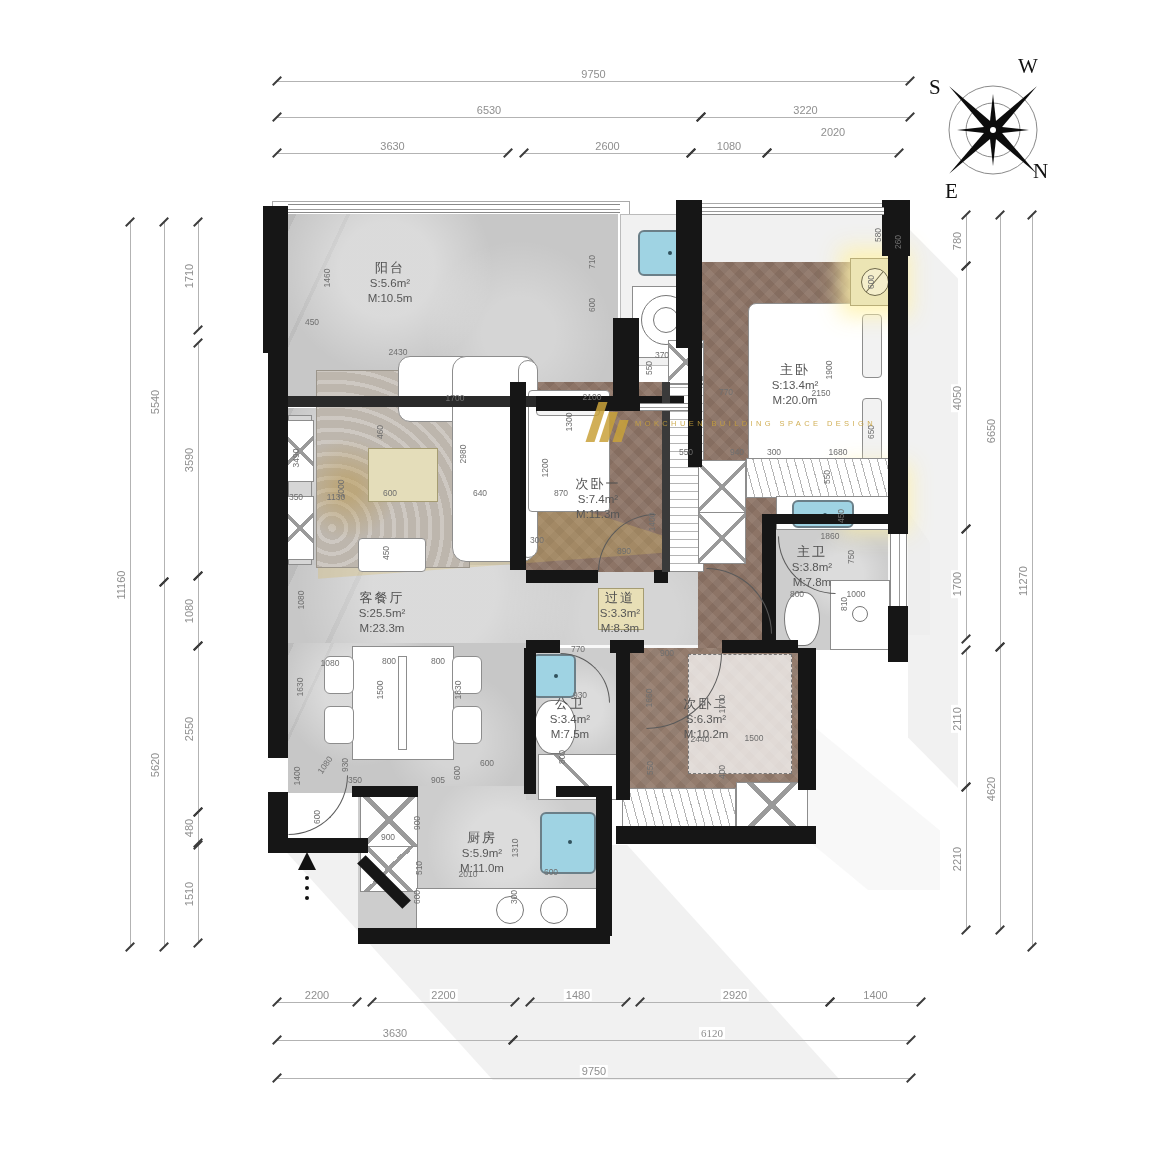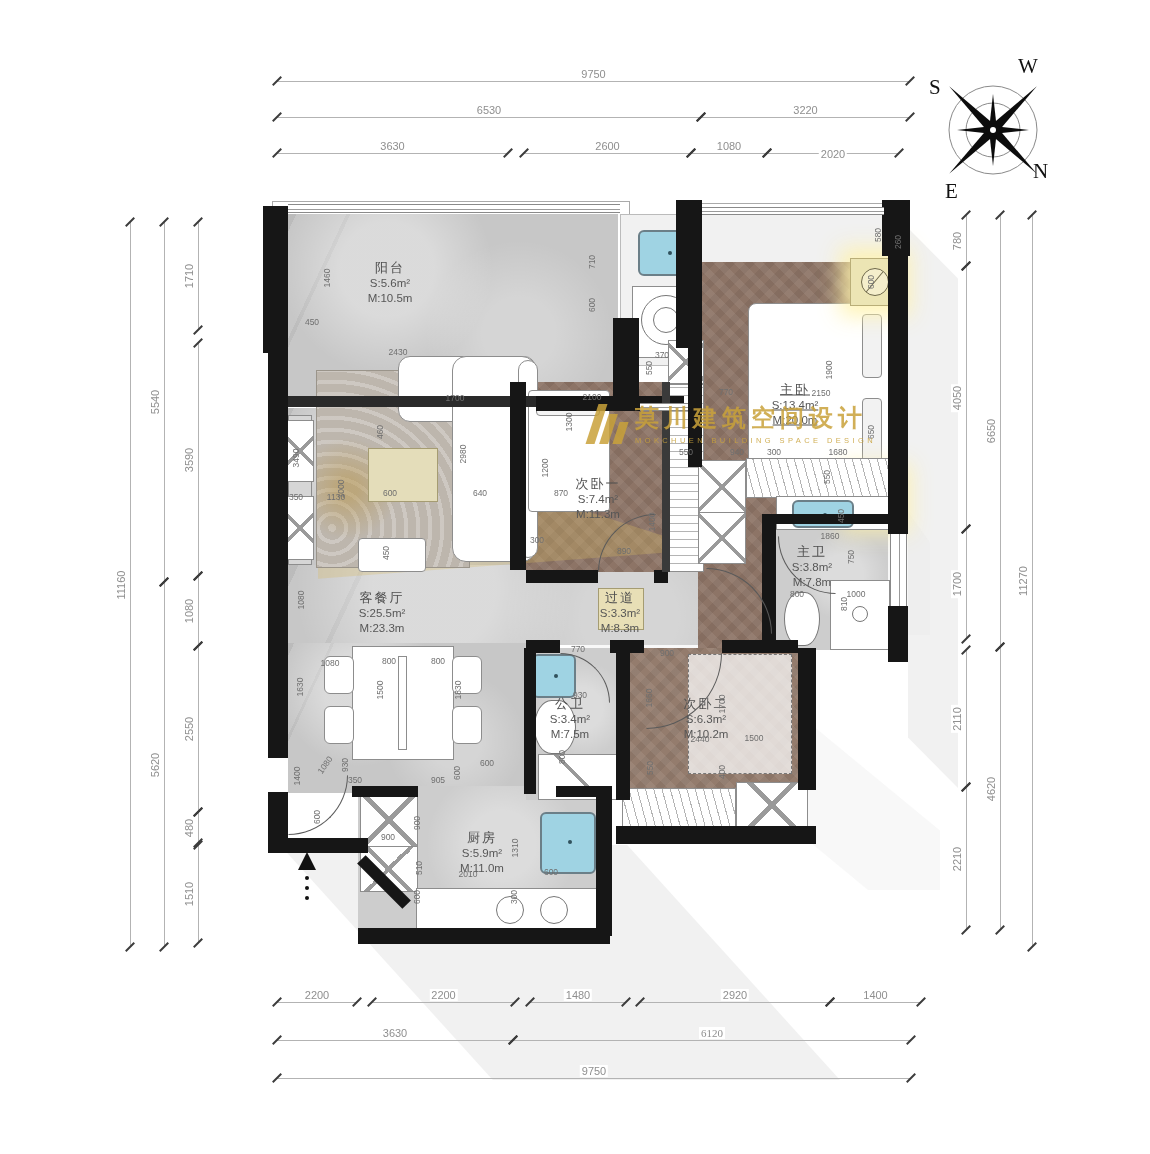--- a/index.html
+++ b/index.html
@@ -192,21 +192,21 @@
   <div class="arc" style="left:646px;top:653px;width:74px;height:74px;border-color:transparent #5a5a5a #5a5a5a transparent;border-radius:0 0 100% 0;"></div>
   <div class="arc" style="left:706px;top:568px;width:64px;height:64px;border-color:#5a5a5a #5a5a5a transparent transparent;border-radius:0 100% 0 0;"></div>
   <div class="arc" style="left:778px;top:536px;width:56px;height:56px;border-color:transparent transparent #5a5a5a #5a5a5a;border-radius:0 0 0 100%;"></div>
 
   <div id="room-labels">
       <div class="roomlab" style="left: 390px; top: 282px;">
         <div class="rn">阳台</div>
                  <div class="ra">S:5.6m²</div>
                  <div class="ra">M:10.5m</div>
       </div>
-      <div class="roomlab" style="left: 795px; top: 404px; text-decoration: underline;">
+      <div class="roomlab" style="left: 795px; top: 384px;">
         <div class="rn">主卧</div>
                  <div class="ra">S:13.4m²</div>
                  <div class="ra">M:20.0m</div>
       </div>
       <div class="roomlab" style="left: 598px; top: 498px;">
         <div class="rn">次卧一</div>
                  <div class="ra">S:7.4m²</div>
                  <div class="ra">M:11.3m</div>
       </div>
       <div class="roomlab" style="left: 812px; top: 566px;">
@@ -287,21 +287,20 @@
     <text id="cp-n" x="118" y="130" font-family="Liberation Serif, serif" font-size="21" fill="#111">N</text>
   </svg>
 
   <div id="watermark" style="left:592px;top:402px;">
     <div id="wm-logo">
       <i style="width:9px;height:40px;"></i>
         <i style="width:9px;height:30px;"></i>
         <i style="width:9px;height:22px;"></i>
     </div>
     <div id="wm-text">
-      <div class="cn">莫川建筑空间设计</div>
       <div class="en">MOKCHUEN BUILDING SPACE DESIGN</div>
     </div>
   </div>
 
   <div id="dims">
       <div class="tick" style="left: 271px; top: 80px;"></div>
       <div class="tick" style="left: 904px; top: 80px;"></div>
       <div class="dimline" style="left: 277px; top: 81px; width: 633px; height: 1px;"></div>
       <div class="dimlab" style="left: 593.5px; top: 80px;">9750</div>
       <div class="tick" style="left: 271px; top: 116px;"></div>
@@ -320,21 +319,21 @@
       <div class="tick" style="left: 685px; top: 152px;"></div>
       <div class="dimline" style="left: 524px; top: 153px; width: 167px; height: 1px;"></div>
       <div class="dimlab" style="left: 607.5px; top: 152px;">2600</div>
       <div class="tick" style="left: 685px; top: 152px;"></div>
       <div class="tick" style="left: 761px; top: 152px;"></div>
       <div class="dimline" style="left: 691px; top: 153px; width: 76px; height: 1px;"></div>
       <div class="dimlab" style="left: 729px; top: 152px;">1080</div>
       <div class="tick" style="left: 761px; top: 152px;"></div>
       <div class="tick" style="left: 893px; top: 152px;"></div>
       <div class="dimline" style="left: 767px; top: 153px; width: 132px; height: 1px;"></div>
-      <div class="dimlab" style="left: 833px; top: 160px;">2020</div>
+      <div class="dimlab" style="left: 833px; top: 138px;">2020</div>
       <div class="tick" style="left: 271px; top: 1001px;"></div>
       <div class="tick" style="left: 351px; top: 1001px;"></div>
       <div class="dimline" style="left: 277px; top: 1002px; width: 80px; height: 1px;"></div>
       <div class="dimlab" style="left: 317px; top: 1001px;">2200</div>
       <div class="tick" style="left: 366px; top: 1001px;"></div>
       <div class="tick" style="left: 509px; top: 1001px;"></div>
       <div class="dimline" style="left: 372px; top: 1002px; width: 143px; height: 1px;"></div>
       <div class="dimlab" style="left: 443.5px; top: 1001px;">2200</div>
       <div class="tick" style="left: 524px; top: 1001px;"></div>
       <div class="tick" style="left: 620px; top: 1001px;"></div>

